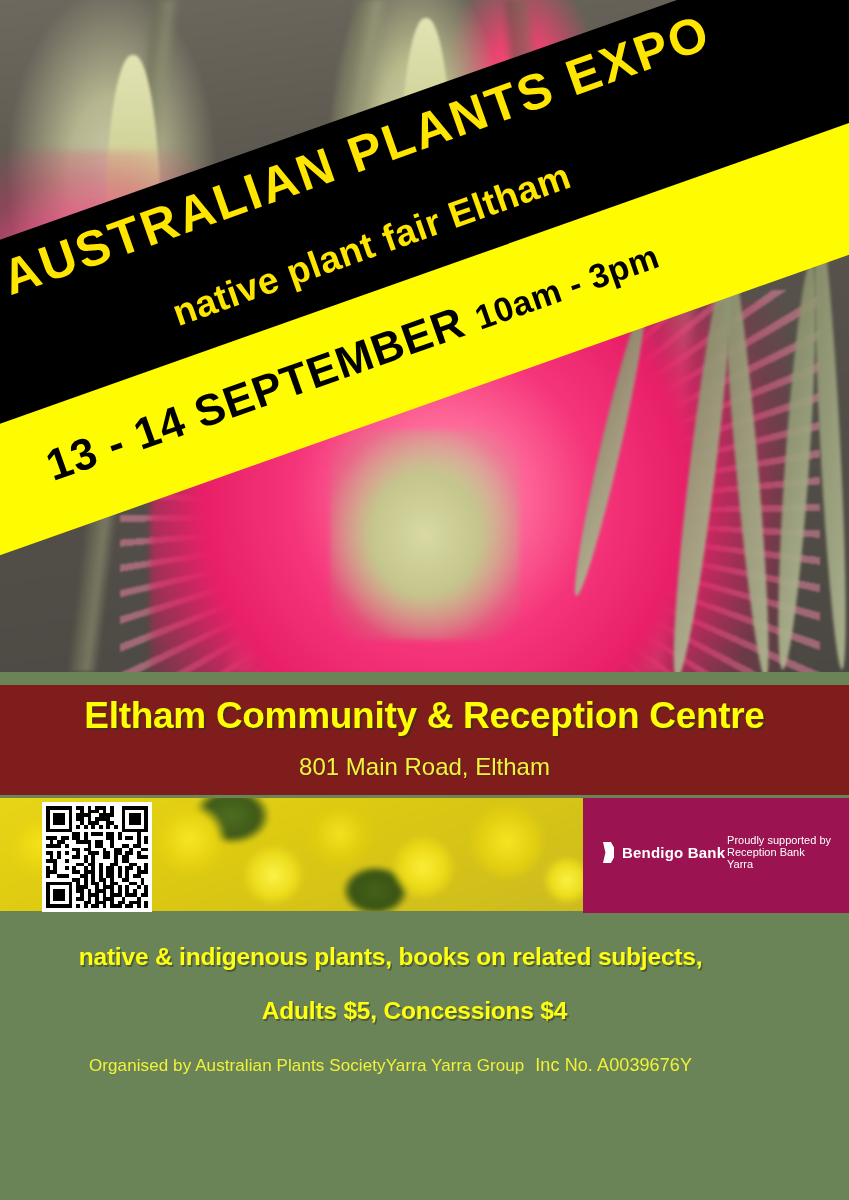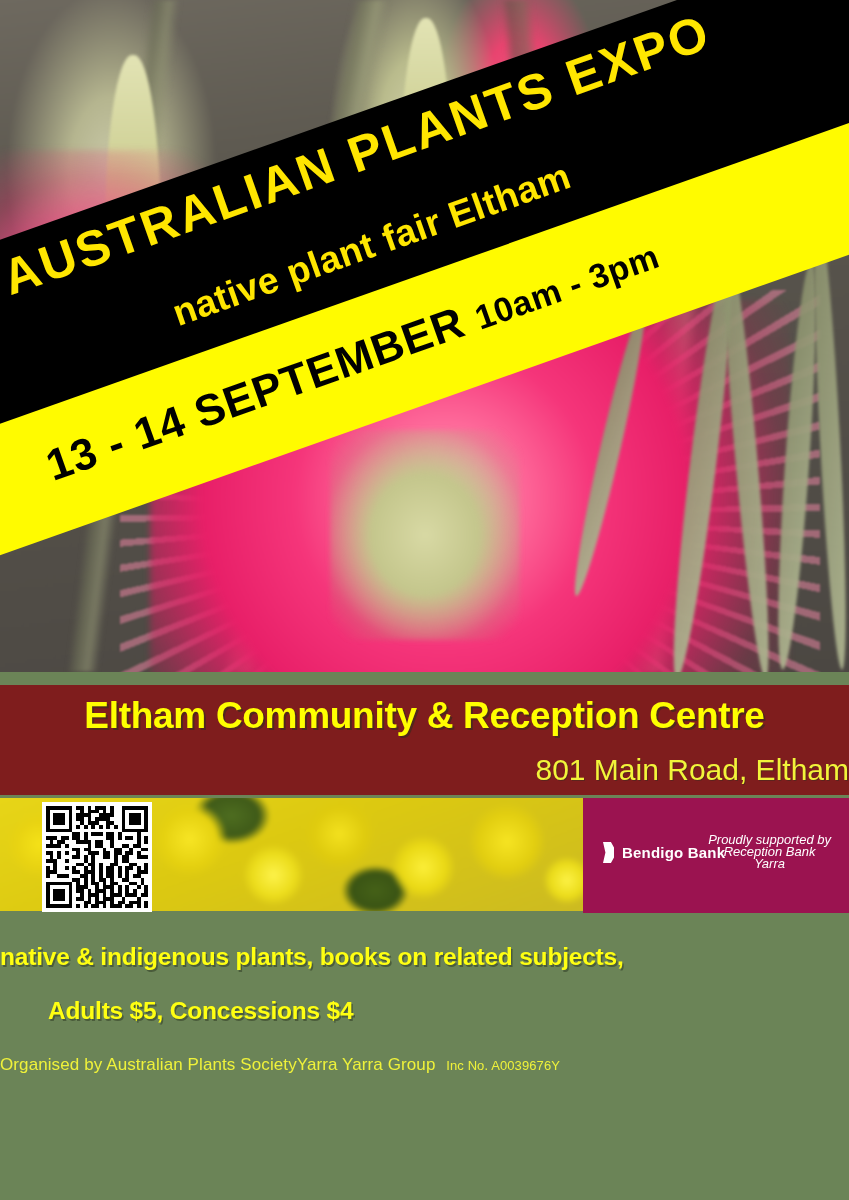--- a/index.html
+++ b/index.html
@@ -196,25 +196,24 @@
     padding-top: 10px;
     font-size: 37px;
     font-weight: bold;
     color: #ffff00;
     letter-spacing: -0.3px;
     text-shadow: 2px 2px 0 rgba(40,48,30,.55);
   }
   .venue-address {
     margin: 0;
     padding-top: 16px;
-    font-size: 30px;
+    font-size: 24px;
     font-weight: normal;
     color: #f2f43a;
     text-shadow: 1px 1px 0 rgba(40,48,30,.4);
-    text-align: right;
   }
 
   
   .strip {
     position: absolute;
     left: 0;
     top: 795px;
     width: 849px;
     height: 120px;
     background: #6b8457;
@@ -289,35 +288,35 @@
   .sponsor .brand-text {
     font-size: 15px;
     font-weight: bold;
     letter-spacing: .2px;
     color: #ffffff;
   }
   .sponsor .support {
     position: absolute;
     right: 18px;
     top: 36px;
-    text-align: center;
-    font-size: 13px;
+    text-align: left;
+    font-size: 11px;
     line-height: 12px;
     color: #ffffff;
-    font-style: italic;
   }
 
   
   .details {
     position: absolute;
     left: 0;
     top: 915px;
     width: 781px;
     height: 285px;
     background: #6b8457;
+    text-align: center;
   }
   .detail-line {
     margin: 0;
     color: #ffff12;
     font-weight: bold;
     font-size: 24.5px;
     letter-spacing: -0.2px;
     text-shadow: 1.5px 1.5px 0 rgba(42,52,32,.5);
   }
   .detail-line.d1 { padding-top: 28px; }
@@ -325,21 +324,21 @@
   .detail-line.d3 { padding-top: 26px; padding-left: 48px; }
   .organiser {
     margin: 0;
     padding-top: 30px;
     color: #eff23a;
     font-size: 17px;
     font-weight: normal;
     letter-spacing: .1px;
   }
   .organiser .inc {
-    font-size: 13px;
+    font-size: 18px;
     padding-left: 6px;
   }
 </style>
 </head>
 <body>
 
 <div class="poster">
 
   <div class="photo-hero">
     <div class="bg-base"></div>

